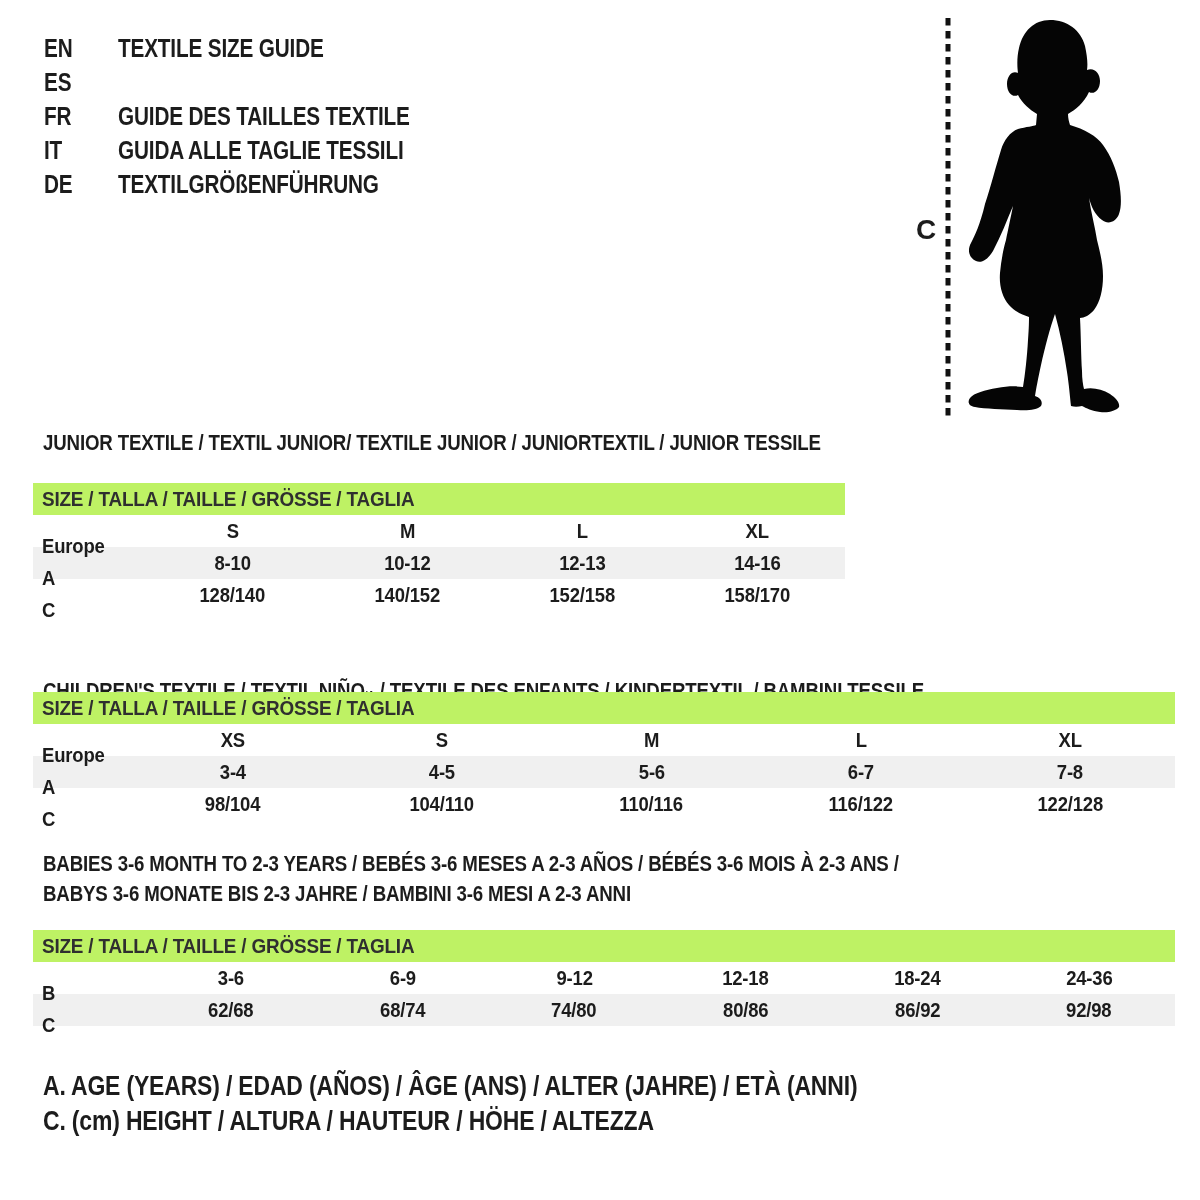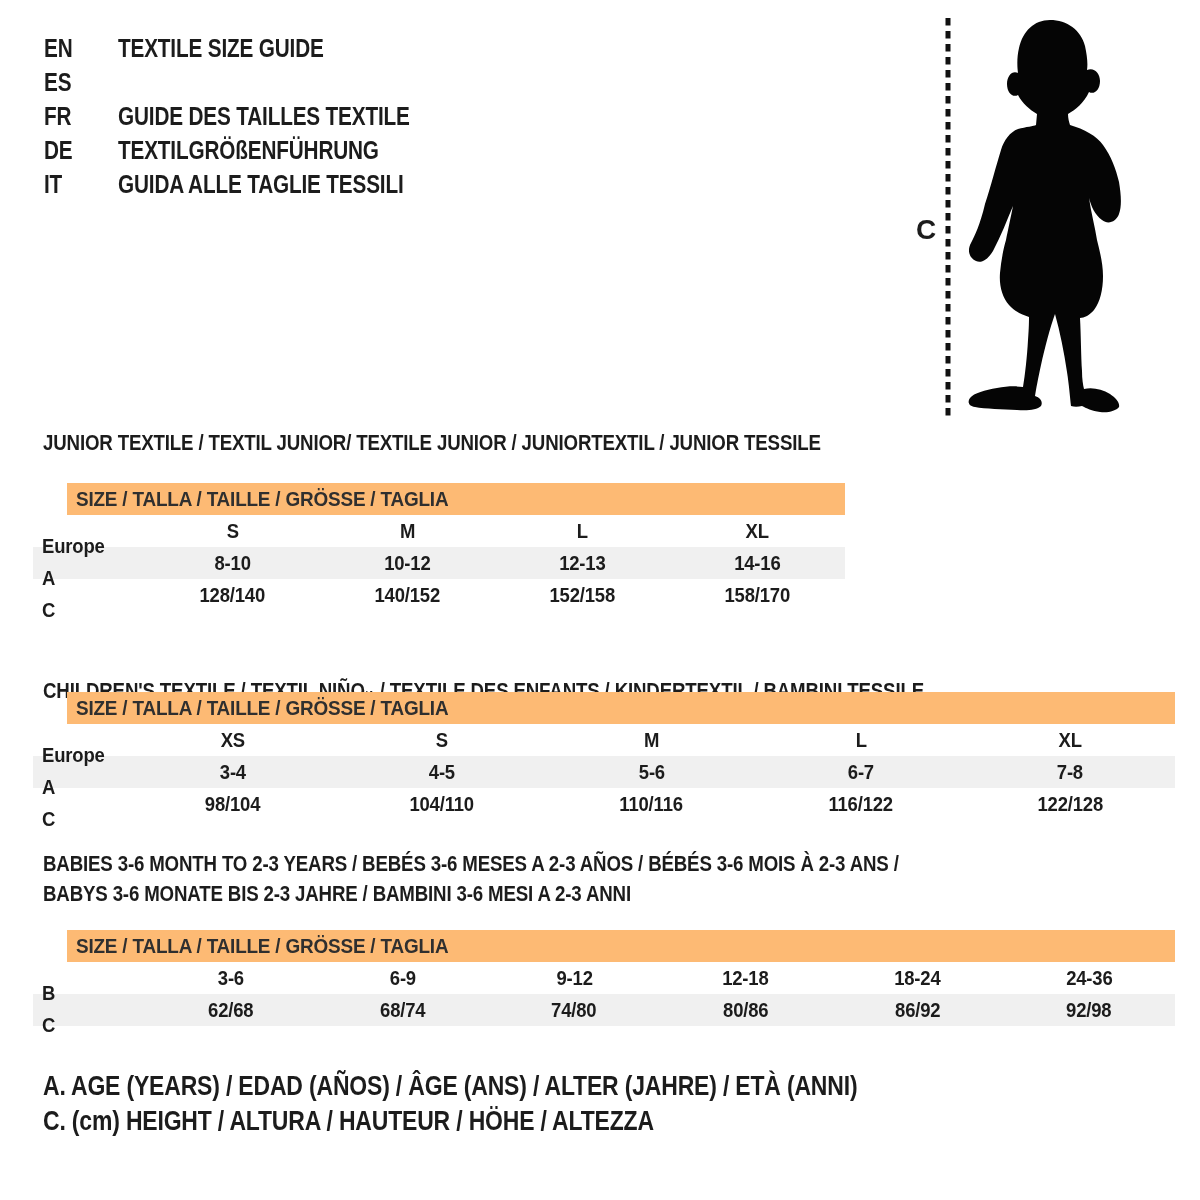--- a/index.html
+++ b/index.html
@@ -26,21 +26,21 @@
   .title-junior{top:431px;}
   .title-children{top:679px;}
   .title-babies{top:849px;line-height:30px;}
   .sub{font-size:0.55em;vertical-align:-0.2em;}
 
   
   .table{position:absolute;left:33px;}
   .t-junior{top:483px;width:812px;}
   .t-children{top:692px;width:1142px;}
   .t-babies{top:930px;width:1142px;}
-  .thead{height:32px;background:#fdba74;display:flex;align-items:center;font-size:21px;color:#2f2f2f;margin-left:34px;}
+  .thead{height:32px;background:#bef264;display:flex;align-items:center;font-size:21px;color:#2f2f2f;}
   .thead .cond{transform:scaleX(0.9);margin-left:9px;}
   .trow{height:32px;display:flex;align-items:center;font-size:21px;}
   .stripe{background:#f0f0f0;}
   .tlabel{width:112px;box-sizing:border-box;padding-left:9px;margin-top:30px;}
   .t-children .tlabel{width:95px;}
   .tcell{flex:1;text-align:center;}
   .tcell .cond,.tlabel .cond{transform:scaleX(0.88);}
   .tcell .cond{transform-origin:50% 50%;}
 
   
@@ -59,26 +59,26 @@
       <span><span class="cond">TEXTILE SIZE GUIDE</span></span>
     </div>
     <div class="lang-row">
       <span class="lang-code"><span class="cond">ES</span></span>
     </div>
     <div class="lang-row">
       <span class="lang-code"><span class="cond">FR</span></span>
       <span><span class="cond">GUIDE DES TAILLES TEXTILE</span></span>
     </div>
     <div class="lang-row">
+      <span class="lang-code"><span class="cond">IT</span></span>
+      <span><span class="cond">GUIDA ALLE TAGLIE TESSILI</span></span>
+    </div>
+    <div class="lang-row">
       <span class="lang-code"><span class="cond">DE</span></span>
       <span><span class="cond">TEXTILGRÖßENFÜHRUNG</span></span>
-    </div>
-    <div class="lang-row">
-      <span class="lang-code"><span class="cond">IT</span></span>
-      <span><span class="cond">GUIDA ALLE TAGLIE TESSILI</span></span>
     </div>
   </div>
 
   <div class="dash-line">
     <svg width="6" height="398" xmlns="http://www.w3.org/2000/svg">
       <line x1="3" y1="0" x2="3" y2="398" stroke="#111111" stroke-width="5" stroke-dasharray="7.5 5.5"></line>
     </svg>
   </div>
   <div class="fig-c"><span>C</span></div>
   <div class="baby">

